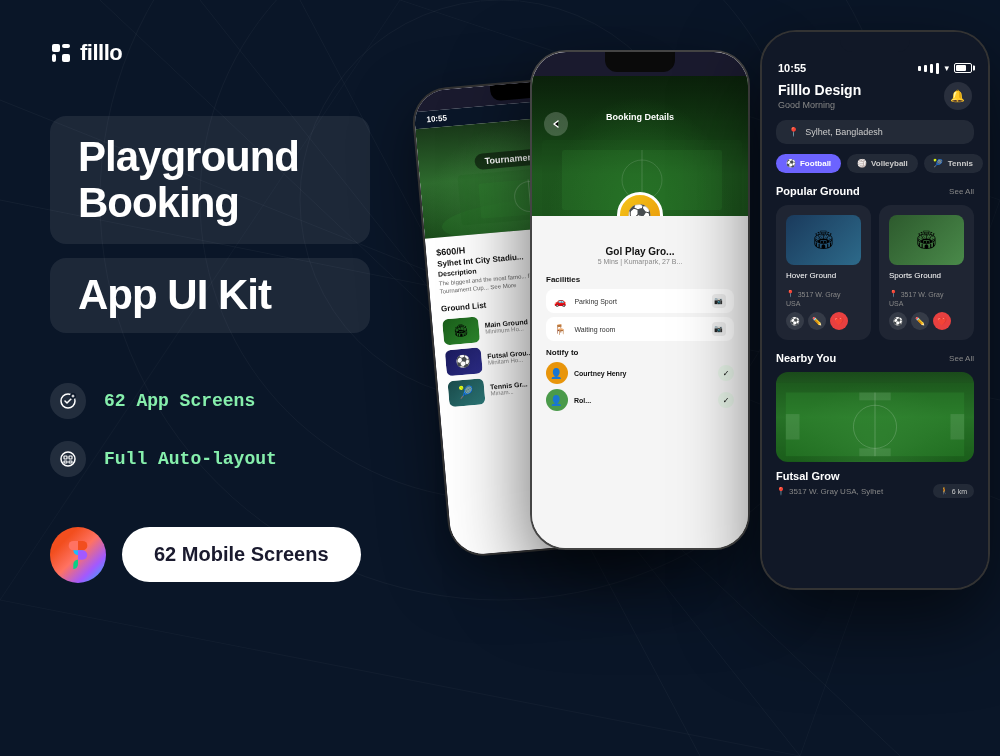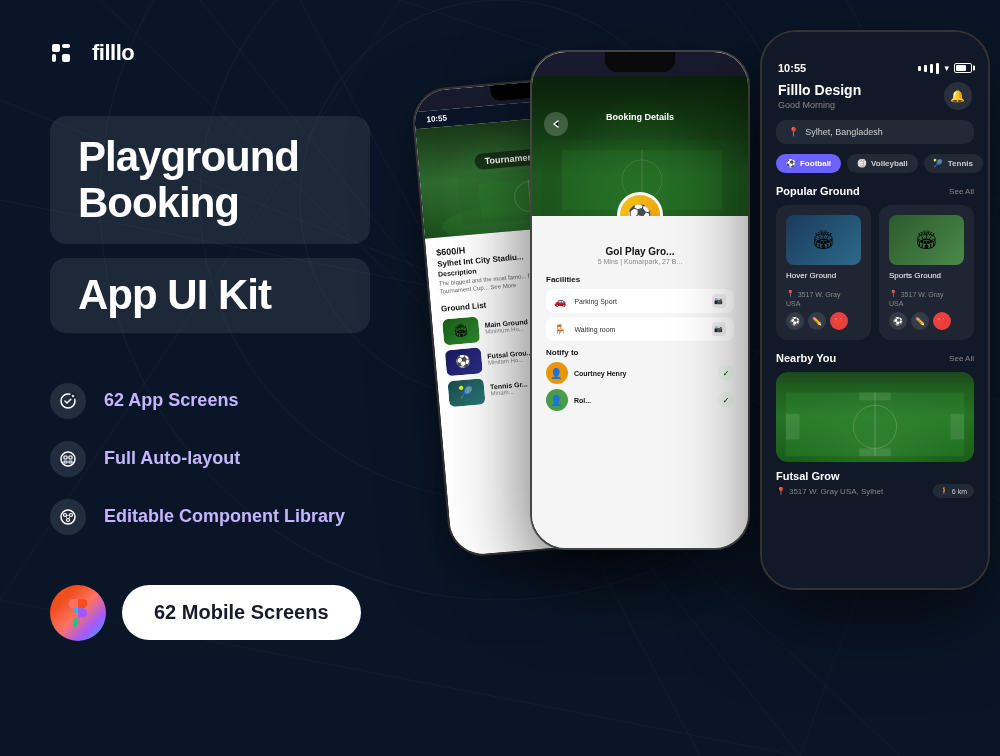--- a/index.html
+++ b/index.html
@@ -28,21 +28,21 @@
       height: 756px;
       display: flex;
       flex-direction: column;
       padding: 40px 50px;
       z-index: 2;
     }
 
     .logo {
       display: flex;
       align-items: center;
-      gap: 20px;
+      gap: 8px;
       margin-bottom: 50px;
     }
     .logo-icon {
       width: 22px;
       height: 22px;
       display: flex;
       align-items: center;
       justify-content: center;
     }
     .logo-text {
@@ -98,23 +98,24 @@
       display: flex;
       align-items: center;
       justify-content: center;
       flex-shrink: 0;
     }
     .feature-icon svg {
       width: 18px;
       height: 18px;
     }
     .feature-text {
-      color: #c4b5fd;
+      color: #86efac;
       font-size: 18px;
       font-weight: 600;
+      font-family: Liberation Mono, monospace;
     }
 
     .bottom-bar {
       display: flex;
       align-items: center;
       gap: 16px;
     }
     .figma-btn {
       width: 56px;
       height: 56px;
@@ -741,34 +742,20 @@
       <div class="feature-icon">
         <svg width="18" height="18" viewBox="0 0 18 18" fill="none">
           <circle cx="9" cy="9" r="7" stroke="white" stroke-width="1.5"></circle>
           <rect x="5" y="6" width="3" height="3" stroke="white" stroke-width="1.2" rx="0.5"></rect>
           <rect x="10" y="6" width="3" height="3" stroke="white" stroke-width="1.2" rx="0.5"></rect>
           <rect x="5" y="11" width="3" height="2" stroke="white" stroke-width="1.2" rx="0.5"></rect>
           <rect x="10" y="11" width="3" height="2" stroke="white" stroke-width="1.2" rx="0.5"></rect>
         </svg>
       </div>
       <span class="feature-text">Full Auto-layout</span>
-    </div>
-    <div class="feature-item">
-      <div class="feature-icon">
-        <svg width="18" height="18" viewBox="0 0 18 18" fill="none">
-          <circle cx="9" cy="9" r="7" stroke="white" stroke-width="1.5"></circle>
-          <circle cx="6" cy="7" r="1.5" stroke="white" stroke-width="1.2"></circle>
-          <circle cx="12" cy="7" r="1.5" stroke="white" stroke-width="1.2"></circle>
-          <circle cx="9" cy="12" r="1.5" stroke="white" stroke-width="1.2"></circle>
-          <line x1="7.4" y1="7.8" x2="10.6" y2="7" stroke="white" stroke-width="0.8"></line>
-          <line x1="6.8" y1="8.4" x2="8.4" y2="10.6" stroke="white" stroke-width="0.8"></line>
-          <line x1="11.2" y1="8.4" x2="9.8" y2="10.6" stroke="white" stroke-width="0.8"></line>
-        </svg>
-      </div>
-      <span class="feature-text">Editable Component Library</span>
     </div>
   </div>
 
   <div class="bottom-bar">
     <div class="figma-btn">
       <svg width="28" height="28" viewBox="0 0 38 57" fill="none">
         <path d="M19 28.5A9.5 9.5 0 1 1 28.5 19 9.5 9.5 0 0 1 19 28.5z" fill="#1ABCFE"></path>
         <path d="M9.5 47.5A9.5 9.5 0 0 1 19 38v9.5a9.5 9.5 0 0 1-9.5 9.5z" fill="#0ACF83"></path>
         <path d="M19 0H9.5A9.5 9.5 0 0 0 9.5 19H19z" fill="#FF7262"></path>
         <path d="M19 0H28.5A9.5 9.5 0 0 1 28.5 19H19z" fill="#F24E1E"></path>

